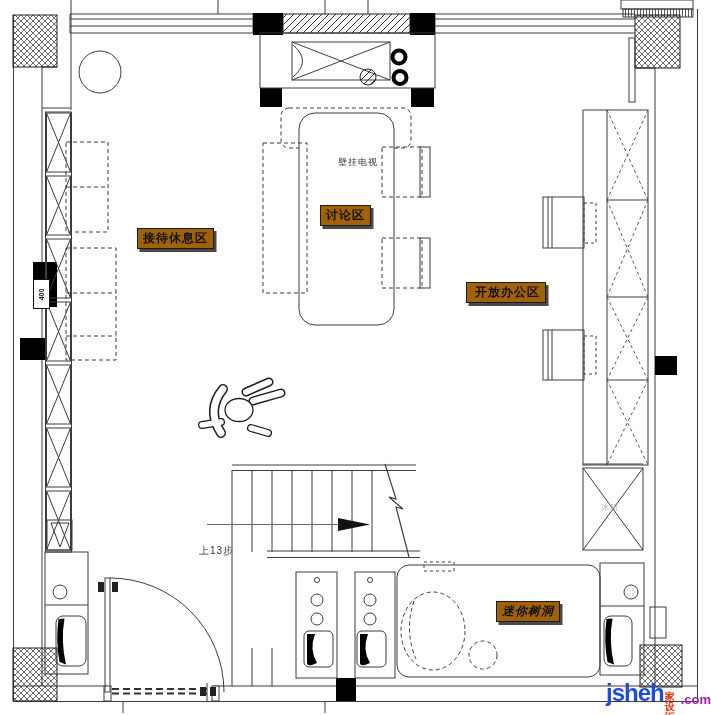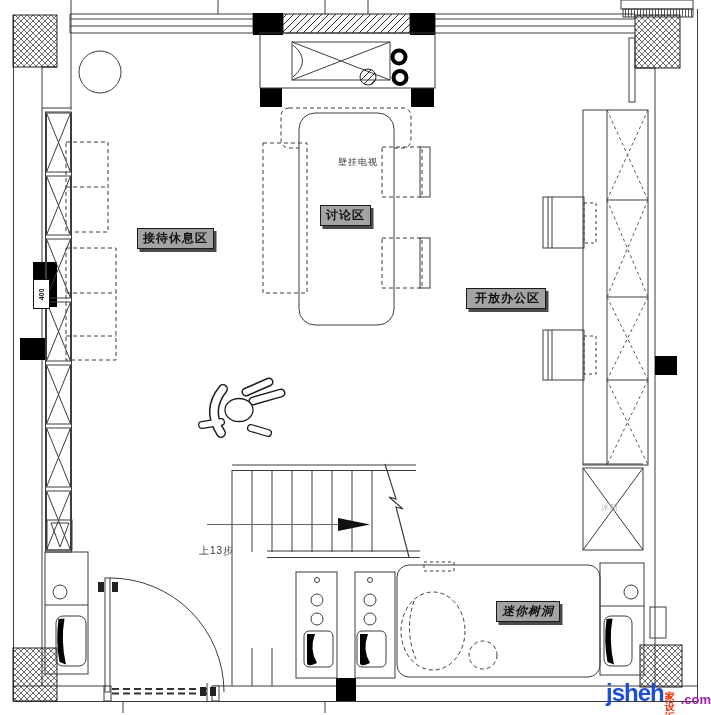--- a/index.html
+++ b/index.html
@@ -1,20 +1,20 @@
 <!DOCTYPE html>
 <html><head>
 <meta charset="utf-8">
 <style>
   html,body{margin:0;padding:0;background:#fff;}
   #stage{position:relative;width:711px;height:715px;background:#fff;overflow:hidden;
          font-family:"Liberation Sans",sans-serif;}
   #plan-svg{position:absolute;left:0;top:0;}
   .lbl{position:absolute;color:#222;white-space:nowrap;}
-  .tag{background:#a3a3a3;border:1.3px solid #1a1a1a;box-shadow:2.5px 3px 0 #4a4a4a;
+  .tag{background:#a16207;border:1.3px solid #1a1a1a;box-shadow:2.5px 3px 0 #4a4a4a;
        font-size:12px;font-weight:700;padding:1px 5px 2px;letter-spacing:1px;
        line-height:1.35;color:#111;}
   .plain{font-size:9px;letter-spacing:1px;color:#333;margin-top:37px;}
   .dim400{left:33px;top:279px;width:15px;height:28px;background:#fff;border:1px solid #111;
           display:flex;align-items:center;justify-content:center;}
   .dim400 span{transform:rotate(-90deg);font-size:7px;font-weight:700;color:#111;letter-spacing:0;}
   .appliance{font-size:8px;color:#b0b0b0;letter-spacing:1px;}
   .watermark{position:absolute;left:606px;top:680px;display:flex;align-items:flex-start;}
   .wm-brand{font-size:24px;font-weight:800;color:#1d4ed8;letter-spacing:-1px;line-height:1.1;}
   .wm-col{display:flex;margin-left:1px;margin-top:12px;}
@@ -242,21 +242,21 @@
       <path d="M251 428 L268 433" stroke-width="5.5"></path>
     </g>
     <ellipse cx="239" cy="410" rx="14" ry="11.5" fill="#fff" stroke="#1d1d1d" stroke-width="1.3"></ellipse>
   </g>
 </svg>
 
 <div class="lbl tag" style="left:137px;top:228px;">接待休息区</div>
 
 <div class="lbl tag" style="left:320px;top:205px;">讨论区</div>
 
-<div class="lbl tag" style="left:466px;top:288px;padding-left:8px;">开放办公区</div>
+<div class="lbl tag" style="left:466px;top:282px;padding-left:8px;">开放办公区</div>
 
 <div class="lbl tag" style="left:496px;top:601px;font-style:italic;">迷你树洞</div>
 
 <div class="lbl plain" style="left:338px;top:119px;">壁挂电视</div>
 
 <div class="lbl plain" style="left:199px;top:507px;font-size:10px;">上13步</div>
 
 <div class="lbl dim400">
   <span>400</span>
 </div>

